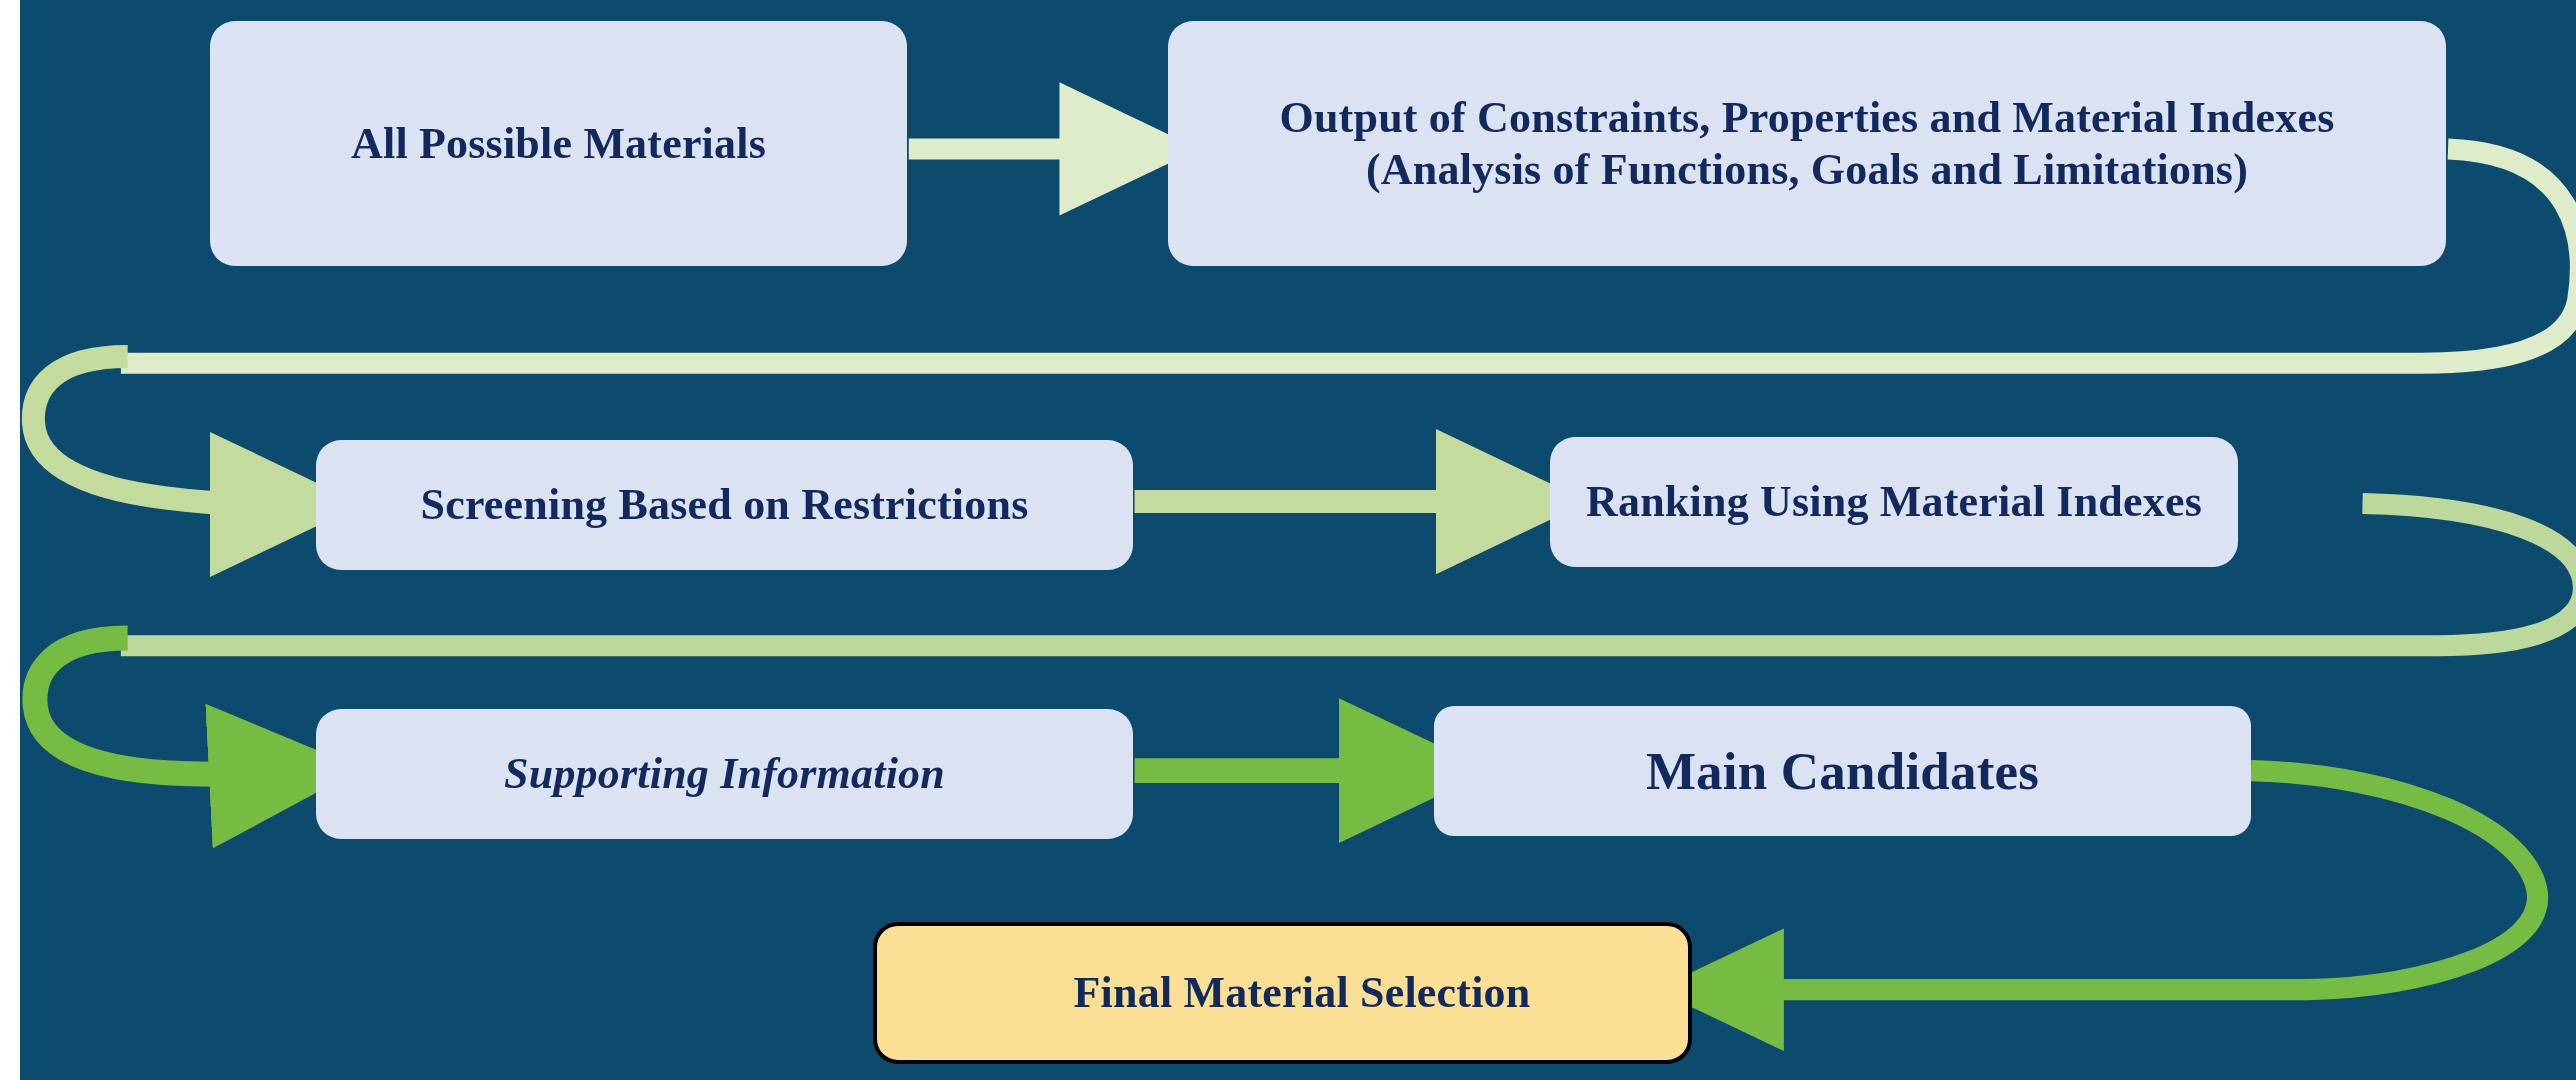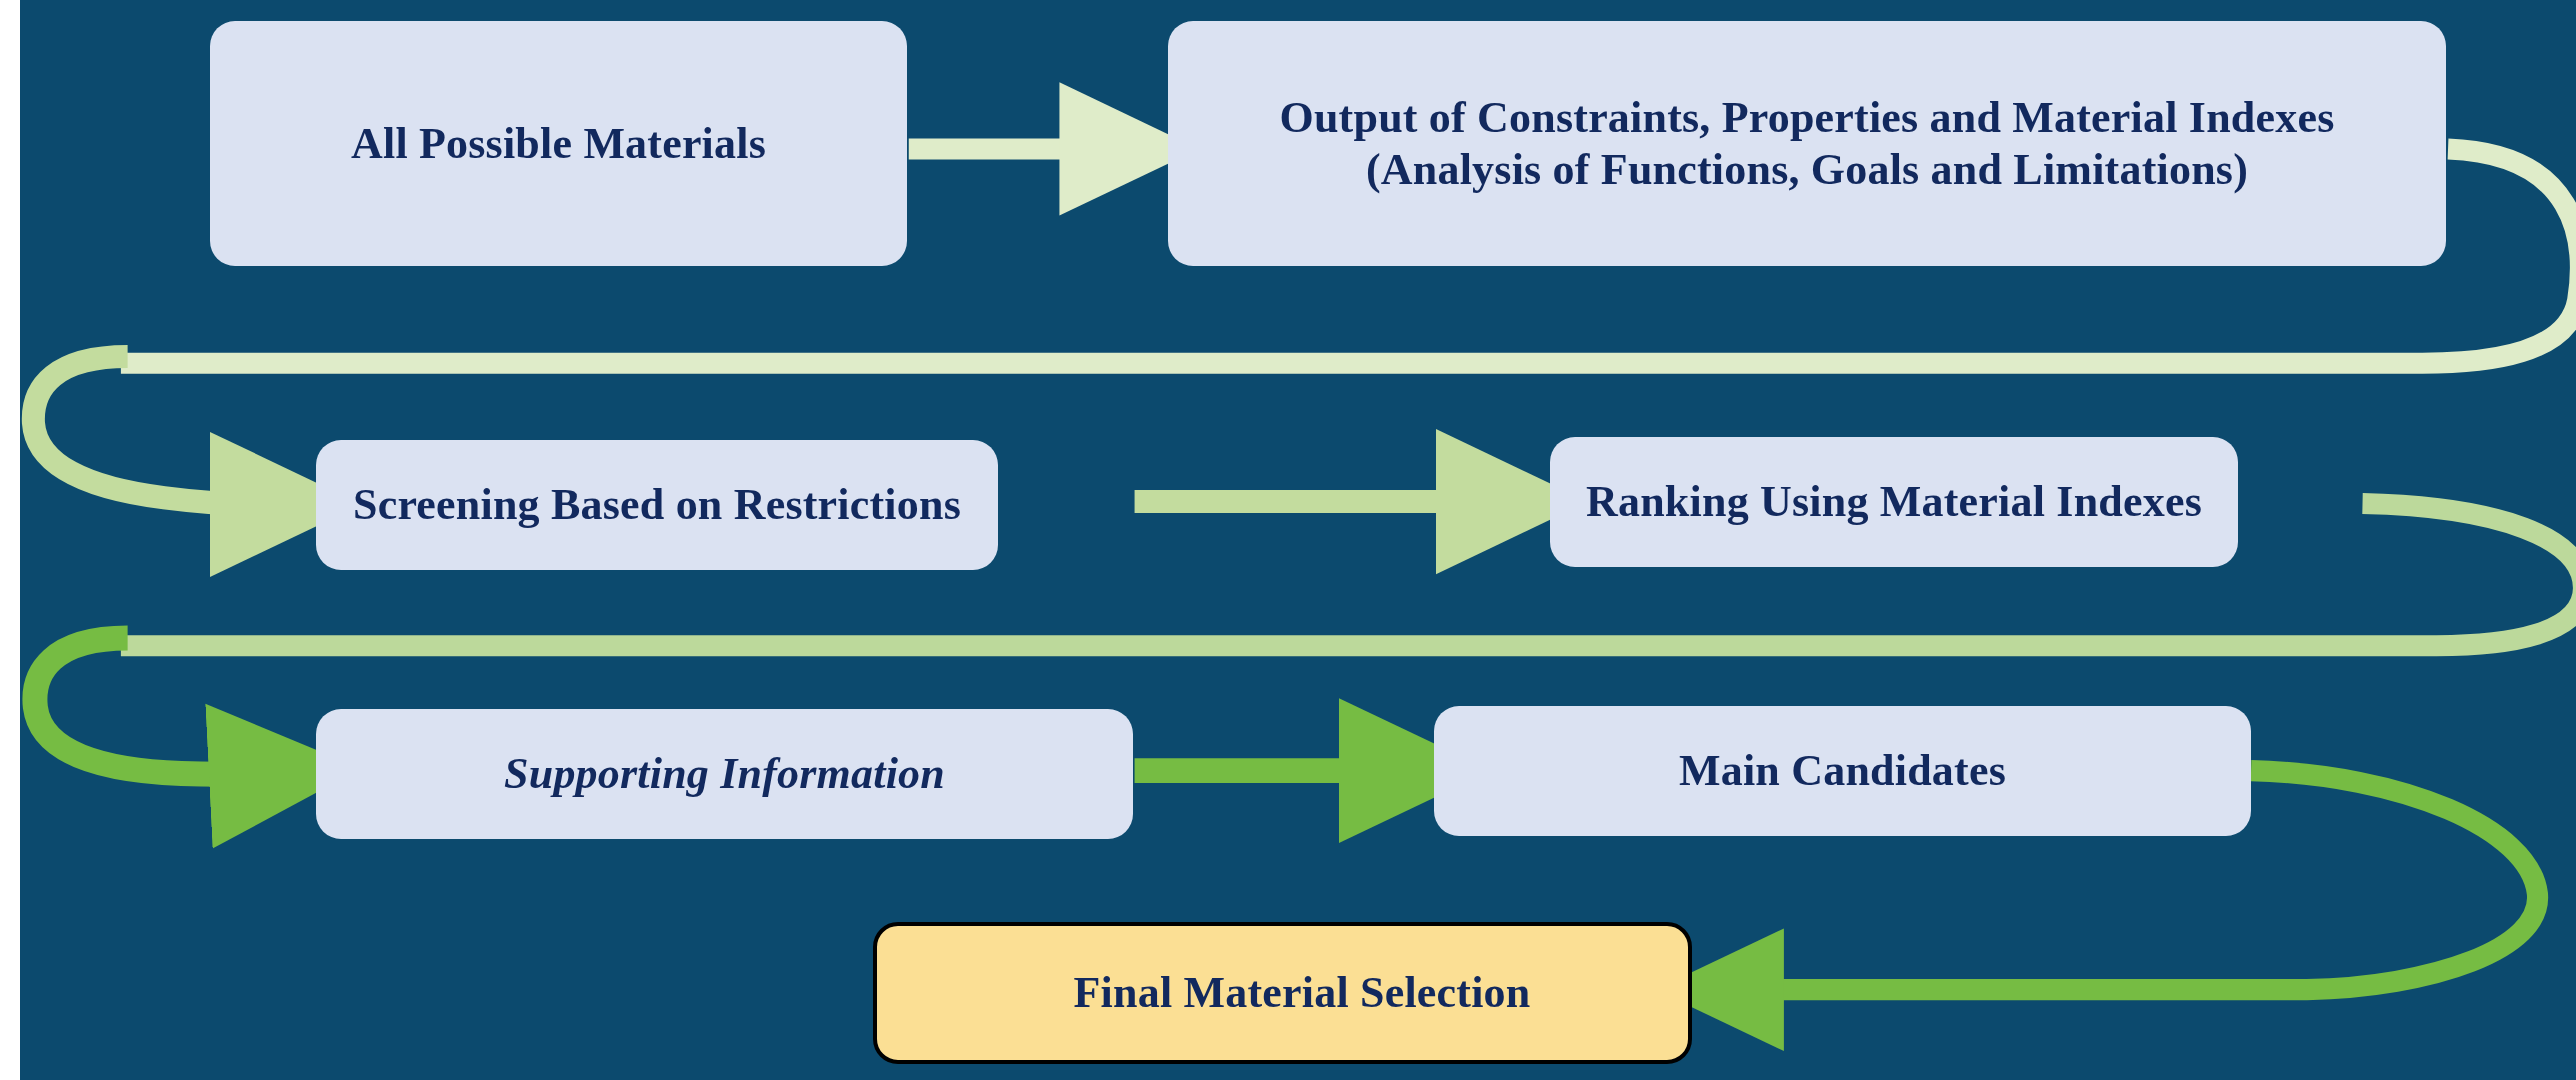--- a/index.html
+++ b/index.html
@@ -49,24 +49,24 @@
   }
   .node-label {
     display: block;
     padding: 0 25px;
     white-space: pre-line;
   }
 
   
   #node-all-possible-materials { left: 190px; top: 21px;  width: 697px; height: 245px; font-size: 44px; }
   #node-output-constraints     { left: 1148px; top: 21px; width: 1278px; height: 245px; font-size: 44px; }
-  #node-screening              { left: 296px; top: 440px; width: 682px; height: 130px; font-size: 44px; }
+  #node-screening              { left: 296px; top: 440px; width: 817px; height: 130px; font-size: 44px; }
   #node-ranking                { left: 1530px; top: 437px; width: 688px; height: 130px; font-size: 44px; }
   #node-supporting-info        { left: 296px; top: 709px; width: 817px; height: 130px; font-size: 44px; font-style: italic; }
-  #node-main-candidates        { left: 1414px; top: 706px; width: 817px; height: 130px; font-size: 44px; }
+  #node-main-candidates        { left: 1414px; top: 706px; width: 817px; height: 130px; font-size: 53px; border-radius: 20px; }
   #node-final-selection        { left: 853px; top: 922px; width: 819px; height: 142px; font-size: 44px; }
 </style>
 </head>
 <body>
 
 <div id="canvas">
 
   <svg id="wires" viewBox="0 0 2681 1125">
     <defs>
       <marker id="ah-pale" markerWidth="7" markerHeight="7" refX="3.1" refY="3.5" orient="auto" markerUnits="strokeWidth">

